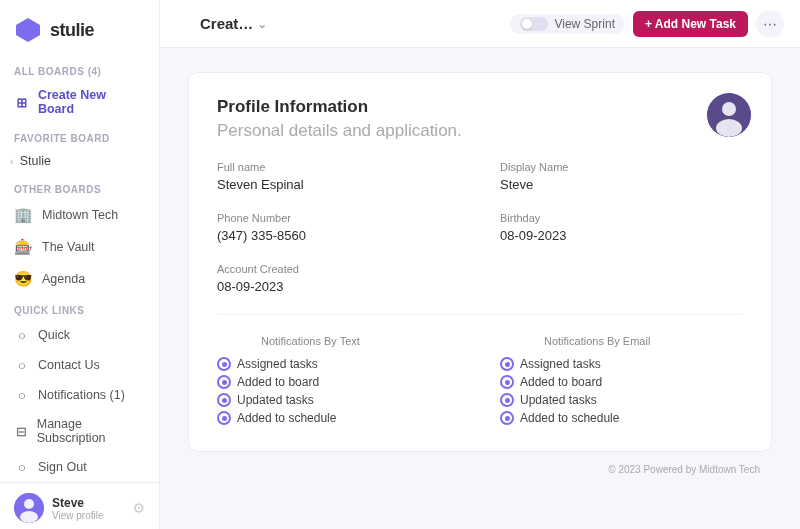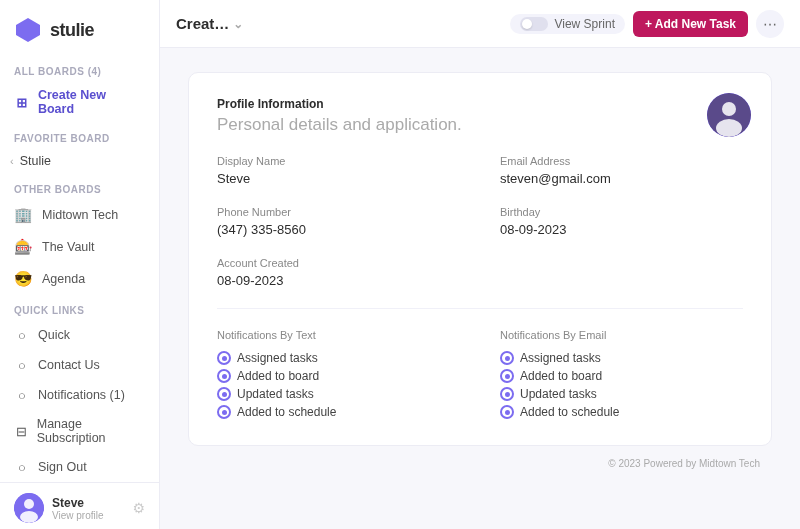--- a/index.html
+++ b/index.html
@@ -129,20 +129,21 @@
       height: 48px;
       gap: 8px;
     }
     .topbar-title {
       font-size: 15px;
       font-weight: 700;
       color: #2d2d2d;
       display: flex;
       align-items: center;
       gap: 4px;
+      margin-left: 24px;
     }
     .topbar-chevron { color: #aaa; font-size: 12px; }
     .topbar-spacer { flex: 1; }
     .toggle-container {
       display: flex;
       align-items: center;
       gap: 6px;
       background: #f3f3fb;
       border-radius: 20px;
       padding: 3px 10px;
@@ -204,21 +205,21 @@
 
     
     .profile-card {
       background: #fff;
       border-radius: 10px;
       border: 1px solid #ececf4;
       padding: 24px 28px;
       position: relative;
     }
     .profile-header { margin-bottom: 20px; }
-    .profile-title { font-size: 12px; font-weight: 700; color: #2d2d2d; margin-bottom: 4px; }
+    .profile-title { font-size: 17px; font-weight: 700; color: #2d2d2d; margin-bottom: 4px; }
     .profile-subtitle { font-size: 17px; color: #aaa; }
     .profile-avatar-top {
       position: absolute;
       top: 20px;
       right: 20px;
       width: 44px;
       height: 44px;
       border-radius: 50%;
       background: #7c6cf0;
       overflow: hidden;
@@ -244,21 +245,21 @@
       background: #f0f0f8;
       margin: 20px 0;
     }
 
     
     .notif-grid {
       display: grid;
       grid-template-columns: 1fr 1fr;
       gap: 8px 40px;
     }
-    .notif-label { font-size: 11px; color: #888; margin-bottom: 8px; font-weight: 500; }
+    .notif-label { font-size: 11px; color: #888; margin-bottom: 8px; font-weight: 500; margin-left: 44px; }
     .notif-item {
       display: flex;
       align-items: center;
       gap: 6px;
       font-size: 12px;
       color: #444;
       padding: 2px 0;
     }
     .notif-icon {
       width: 14px;
@@ -392,26 +393,26 @@
         </svg>
       </div>
 
       <div class="profile-header">
         <div class="profile-title">Profile Information</div>
         <div class="profile-subtitle">Personal details and application.</div>
       </div>
 
       <div class="profile-grid">
         <div class="profile-field">
+          <div class="field-label">Full name</div>
+          <div class="field-value">Steven Espinal</div>
+        </div>
+        <div class="profile-field">
           <div class="field-label">Display Name</div>
           <div class="field-value">Steve</div>
-        </div>
-        <div class="profile-field">
-          <div class="field-label">Email Address</div>
-          <div class="field-value">steven@gmail.com</div>
         </div>
         <div class="profile-field">
           <div class="field-label">Phone Number</div>
           <div class="field-value">(347) 335-8560</div>
         </div>
         <div class="profile-field">
           <div class="field-label">Birthday</div>
           <div class="field-value">08-09-2023</div>
         </div>
         <div class="profile-field">

